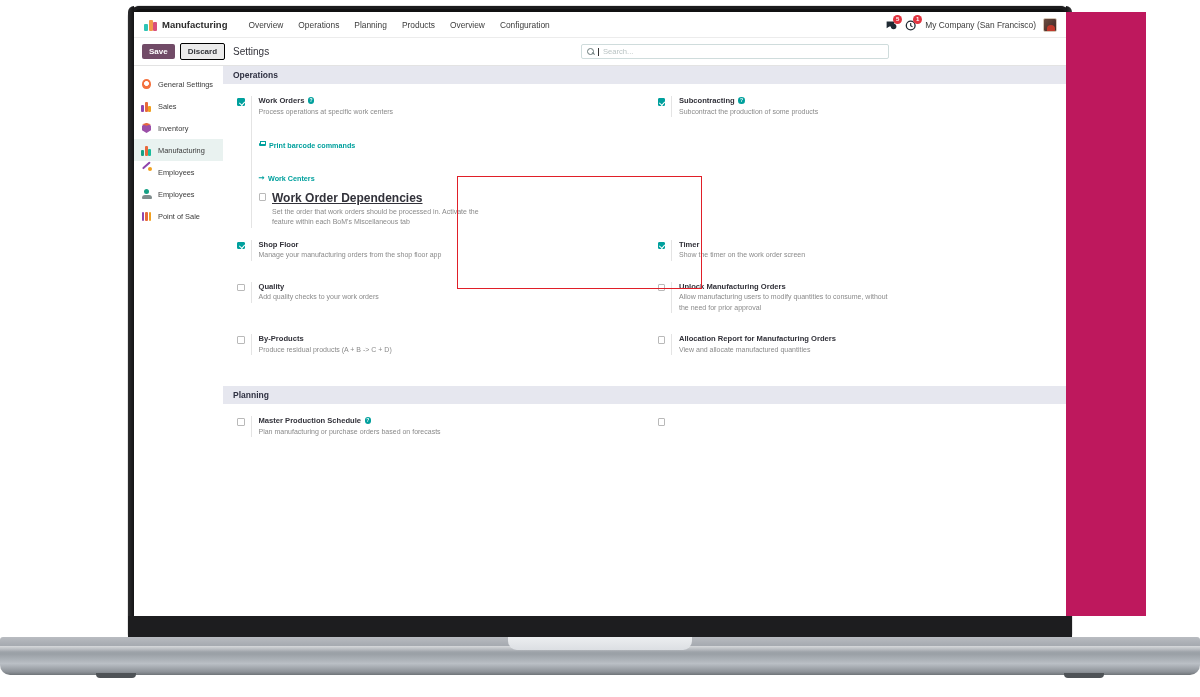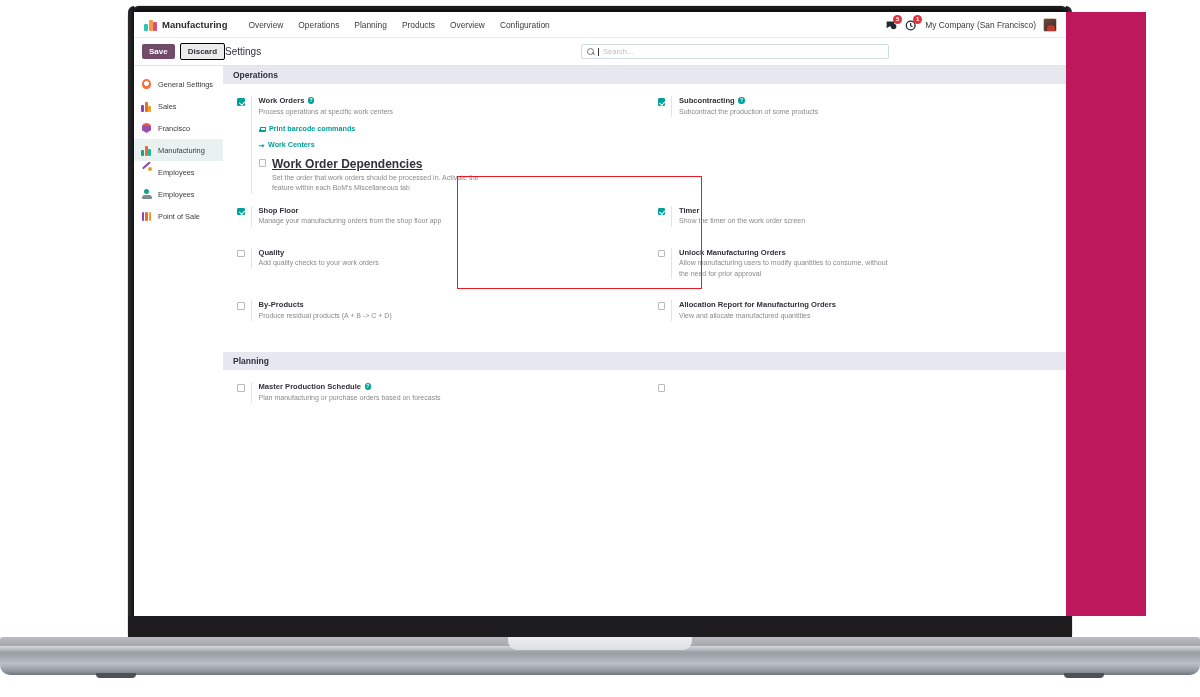--- a/index.html
+++ b/index.html
@@ -105,21 +105,21 @@
   .btn-save {
     margin-left: 8px; background: #714b67; color: #ffffff;
     font-size: 8px; font-weight: 700; padding: 3px 7px; border-radius: 2px;
     border: none; cursor: pointer;
   }
   .btn-discard {
     margin-left: 5px; background: #ebebeb; color: #33353a;
     font-size: 8px; font-weight: 700; padding: 3px 7px; border-radius: 2px;
     border: 1px solid #000000; cursor: pointer;
   }
-  .panel-title { margin-left: 0; font-size: 10px; color: #32323a; }
+  .panel-title { margin-left: 8px; font-size: 10px; color: #32323a; }
   .search-box {
     margin-left: auto; margin-right: 177px; width: 308px; height: 15px;
     border: 1px solid #cfdcdc; background: #fff; border-radius: 2px;
     display: flex; align-items: center; gap: 4px; padding: 0 5px; cursor: text;
   }
   .search-ico { width: 7px; height: 7px; position: relative; flex: none; }
   .search-ico::before {
     content:""; position:absolute; left:0; top:0; width:5px; height:5px;
     border:1.1px solid #6a7a7a; border-radius:50%;
   }
@@ -208,23 +208,23 @@
     width: 7px; height: 8px; background: #fafafa; border: 1px solid #8a8a8a;
     border-radius: 1px; position: relative; flex: none; cursor: pointer;
   }
   .doc-ico::after {
     content:""; position:absolute; left:1px; bottom:1px; width:4.5px; height:1.4px;
     background:#5b8fc9;
   }
   .s-desc { font-size: 7px; color: #8a8a8a; line-height: 1.5; margin-top: 1.5px; max-width: 212px; }
 
   .sub-link {
-    display: flex; align-items: flex-end; gap: 3.5px;
+    display: flex; align-items: flex-start; gap: 3.5px;
     font-size: 7.2px; color: #00a09d; font-weight: 600;
-    margin-top: 7px; cursor: pointer;
+    margin-top: 24px; cursor: pointer;
   }
   .print-ico { width: 7px; height: 6px; position: relative; flex: none; }
   .print-ico::before { content:""; position:absolute; left:0; top:1.6px; width:7px; height:3.2px;
     background:#00a09d; border-radius:1px; }
   .print-ico::after { content:""; position:absolute; left:1.6px; top:0; width:3.8px; height:2px;
     border:1px solid #00a09d; background:#fff; }
   .arrow-ico { font-size: 7.2px; color: #00a09d; flex: none; line-height: 1; }
 
   .sub-setting { display: flex; gap: 6px; margin-top: 8px; align-items: flex-start; }
   .sub-setting .s-title { font-size: 12px; text-decoration: underline; }
@@ -310,21 +310,21 @@
         <div class="side-item">
           <span class="side-ico ic-sales">
               <i class="a"></i>
               <i class="b"></i>
               <i class="c"></i>
             </span>
           <span class="side-label">Sales</span>
         </div>
         <div class="side-item">
           <span class="side-ico ic-inv"></span>
-          <span class="side-label">Francisco</span>
+          <span class="side-label">Inventory</span>
         </div>
         <div class="side-item active">
           <span class="side-ico ic-mfg">
               <i class="a"></i>
               <i class="b"></i>
               <i class="c"></i>
             </span>
           <span class="side-label">Manufacturing</span>
         </div>
         <div class="side-item">

